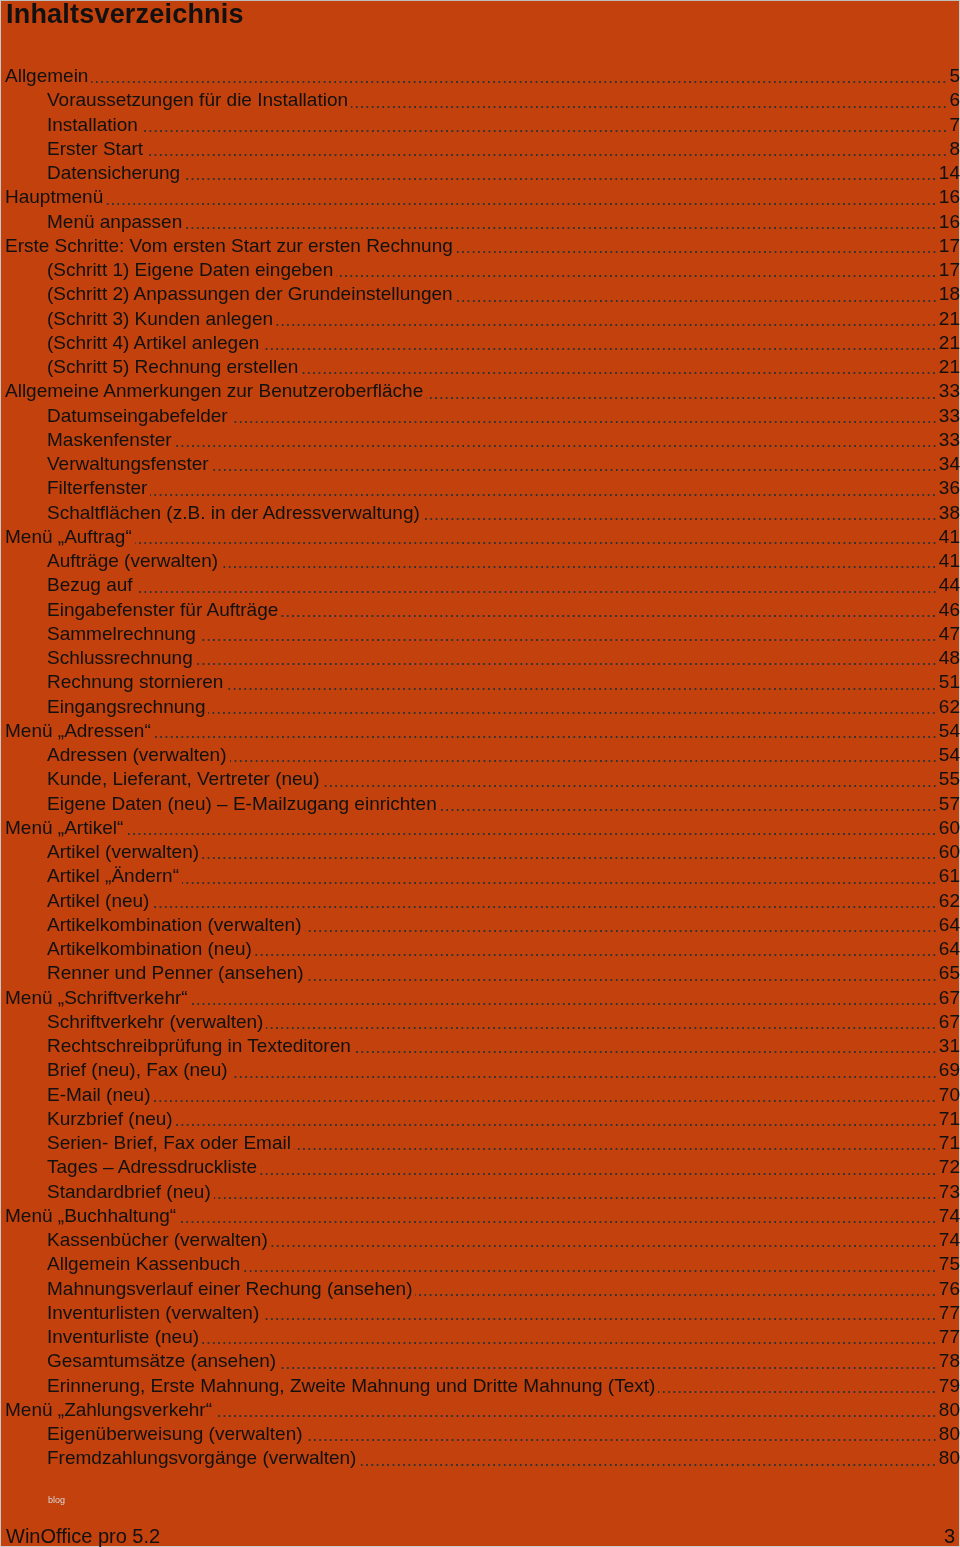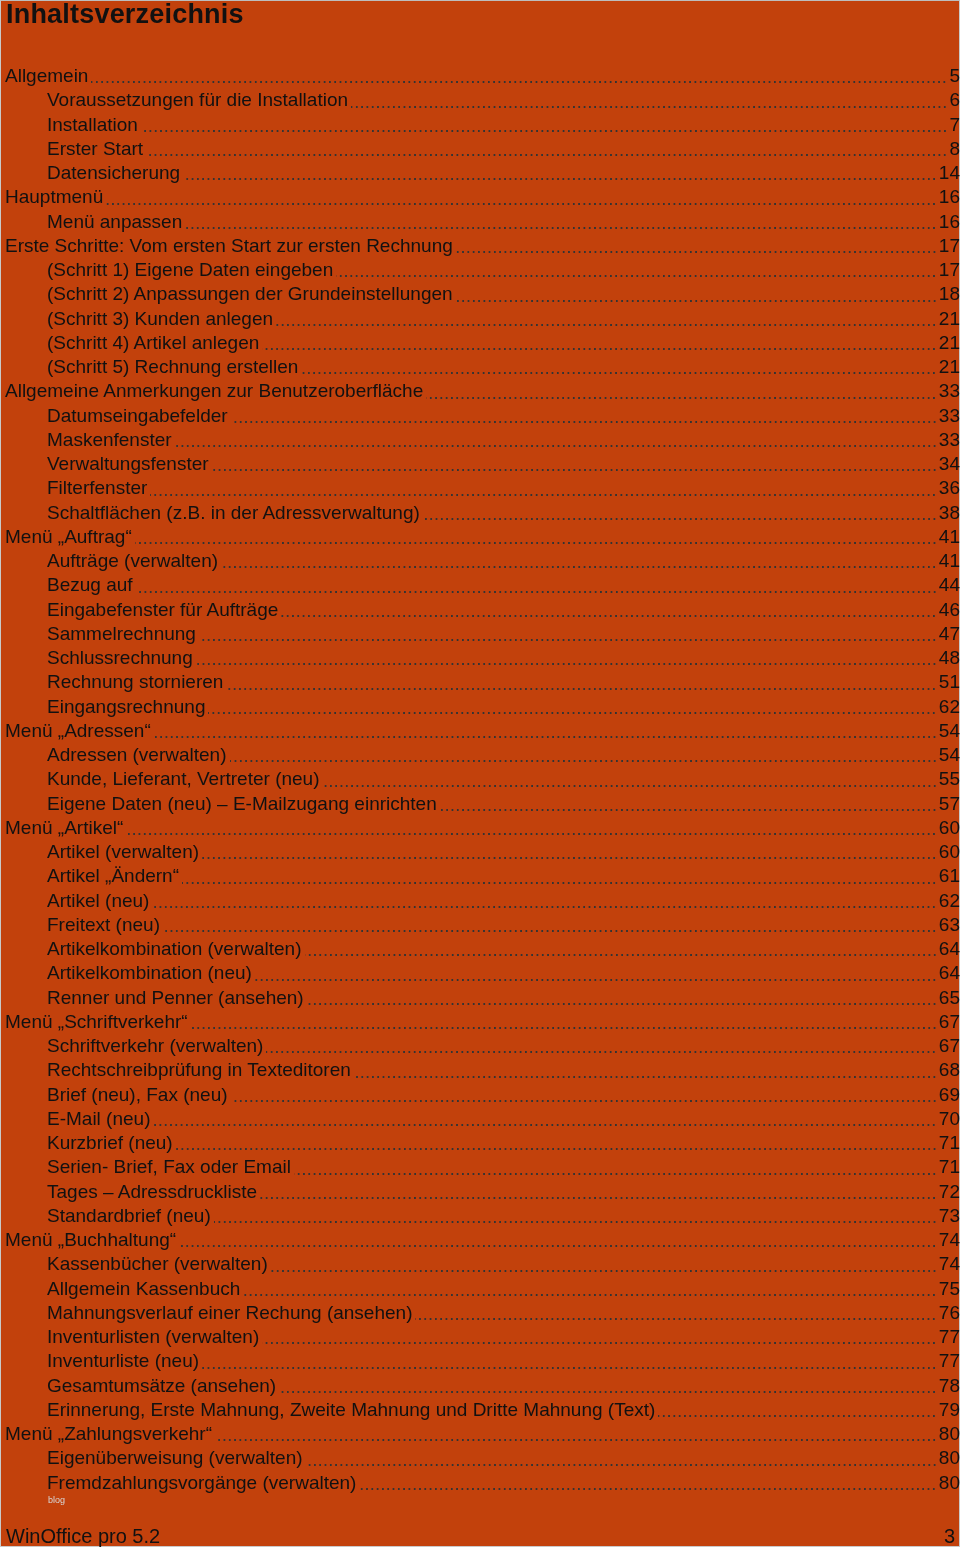--- a/index.html
+++ b/index.html
@@ -232,25 +232,20 @@
         <span class="label">Artikel „Ändern“</span>
         <span class="dots"></span>
         <span class="page-num">61</span>
       </div>
       <div class="row l2">
         <span class="label">Artikel (neu)</span>
         <span class="dots"></span>
         <span class="page-num">62</span>
       </div>
       <div class="row l2">
-        <span class="label">Freitext (neu)</span>
-        <span class="dots"></span>
-        <span class="page-num">63</span>
-      </div>
-      <div class="row l2">
         <span class="label">Artikelkombination (verwalten)</span>
         <span class="dots"></span>
         <span class="page-num">64</span>
       </div>
       <div class="row l2">
         <span class="label">Artikelkombination (neu)</span>
         <span class="dots"></span>
         <span class="page-num">64</span>
       </div>
       <div class="row l2">
@@ -264,21 +259,21 @@
         <span class="page-num">67</span>
       </div>
       <div class="row l2">
         <span class="label">Schriftverkehr (verwalten)</span>
         <span class="dots"></span>
         <span class="page-num">67</span>
       </div>
       <div class="row l2">
         <span class="label">Rechtschreibprüfung in Texteditoren</span>
         <span class="dots"></span>
-        <span class="page-num">68</span>
+        <span class="page-num">31</span>
       </div>
       <div class="row l2">
         <span class="label">Brief (neu), Fax (neu)</span>
         <span class="dots"></span>
         <span class="page-num">69</span>
       </div>
       <div class="row l2">
         <span class="label">E-Mail (neu)</span>
         <span class="dots"></span>
         <span class="page-num">70</span>

